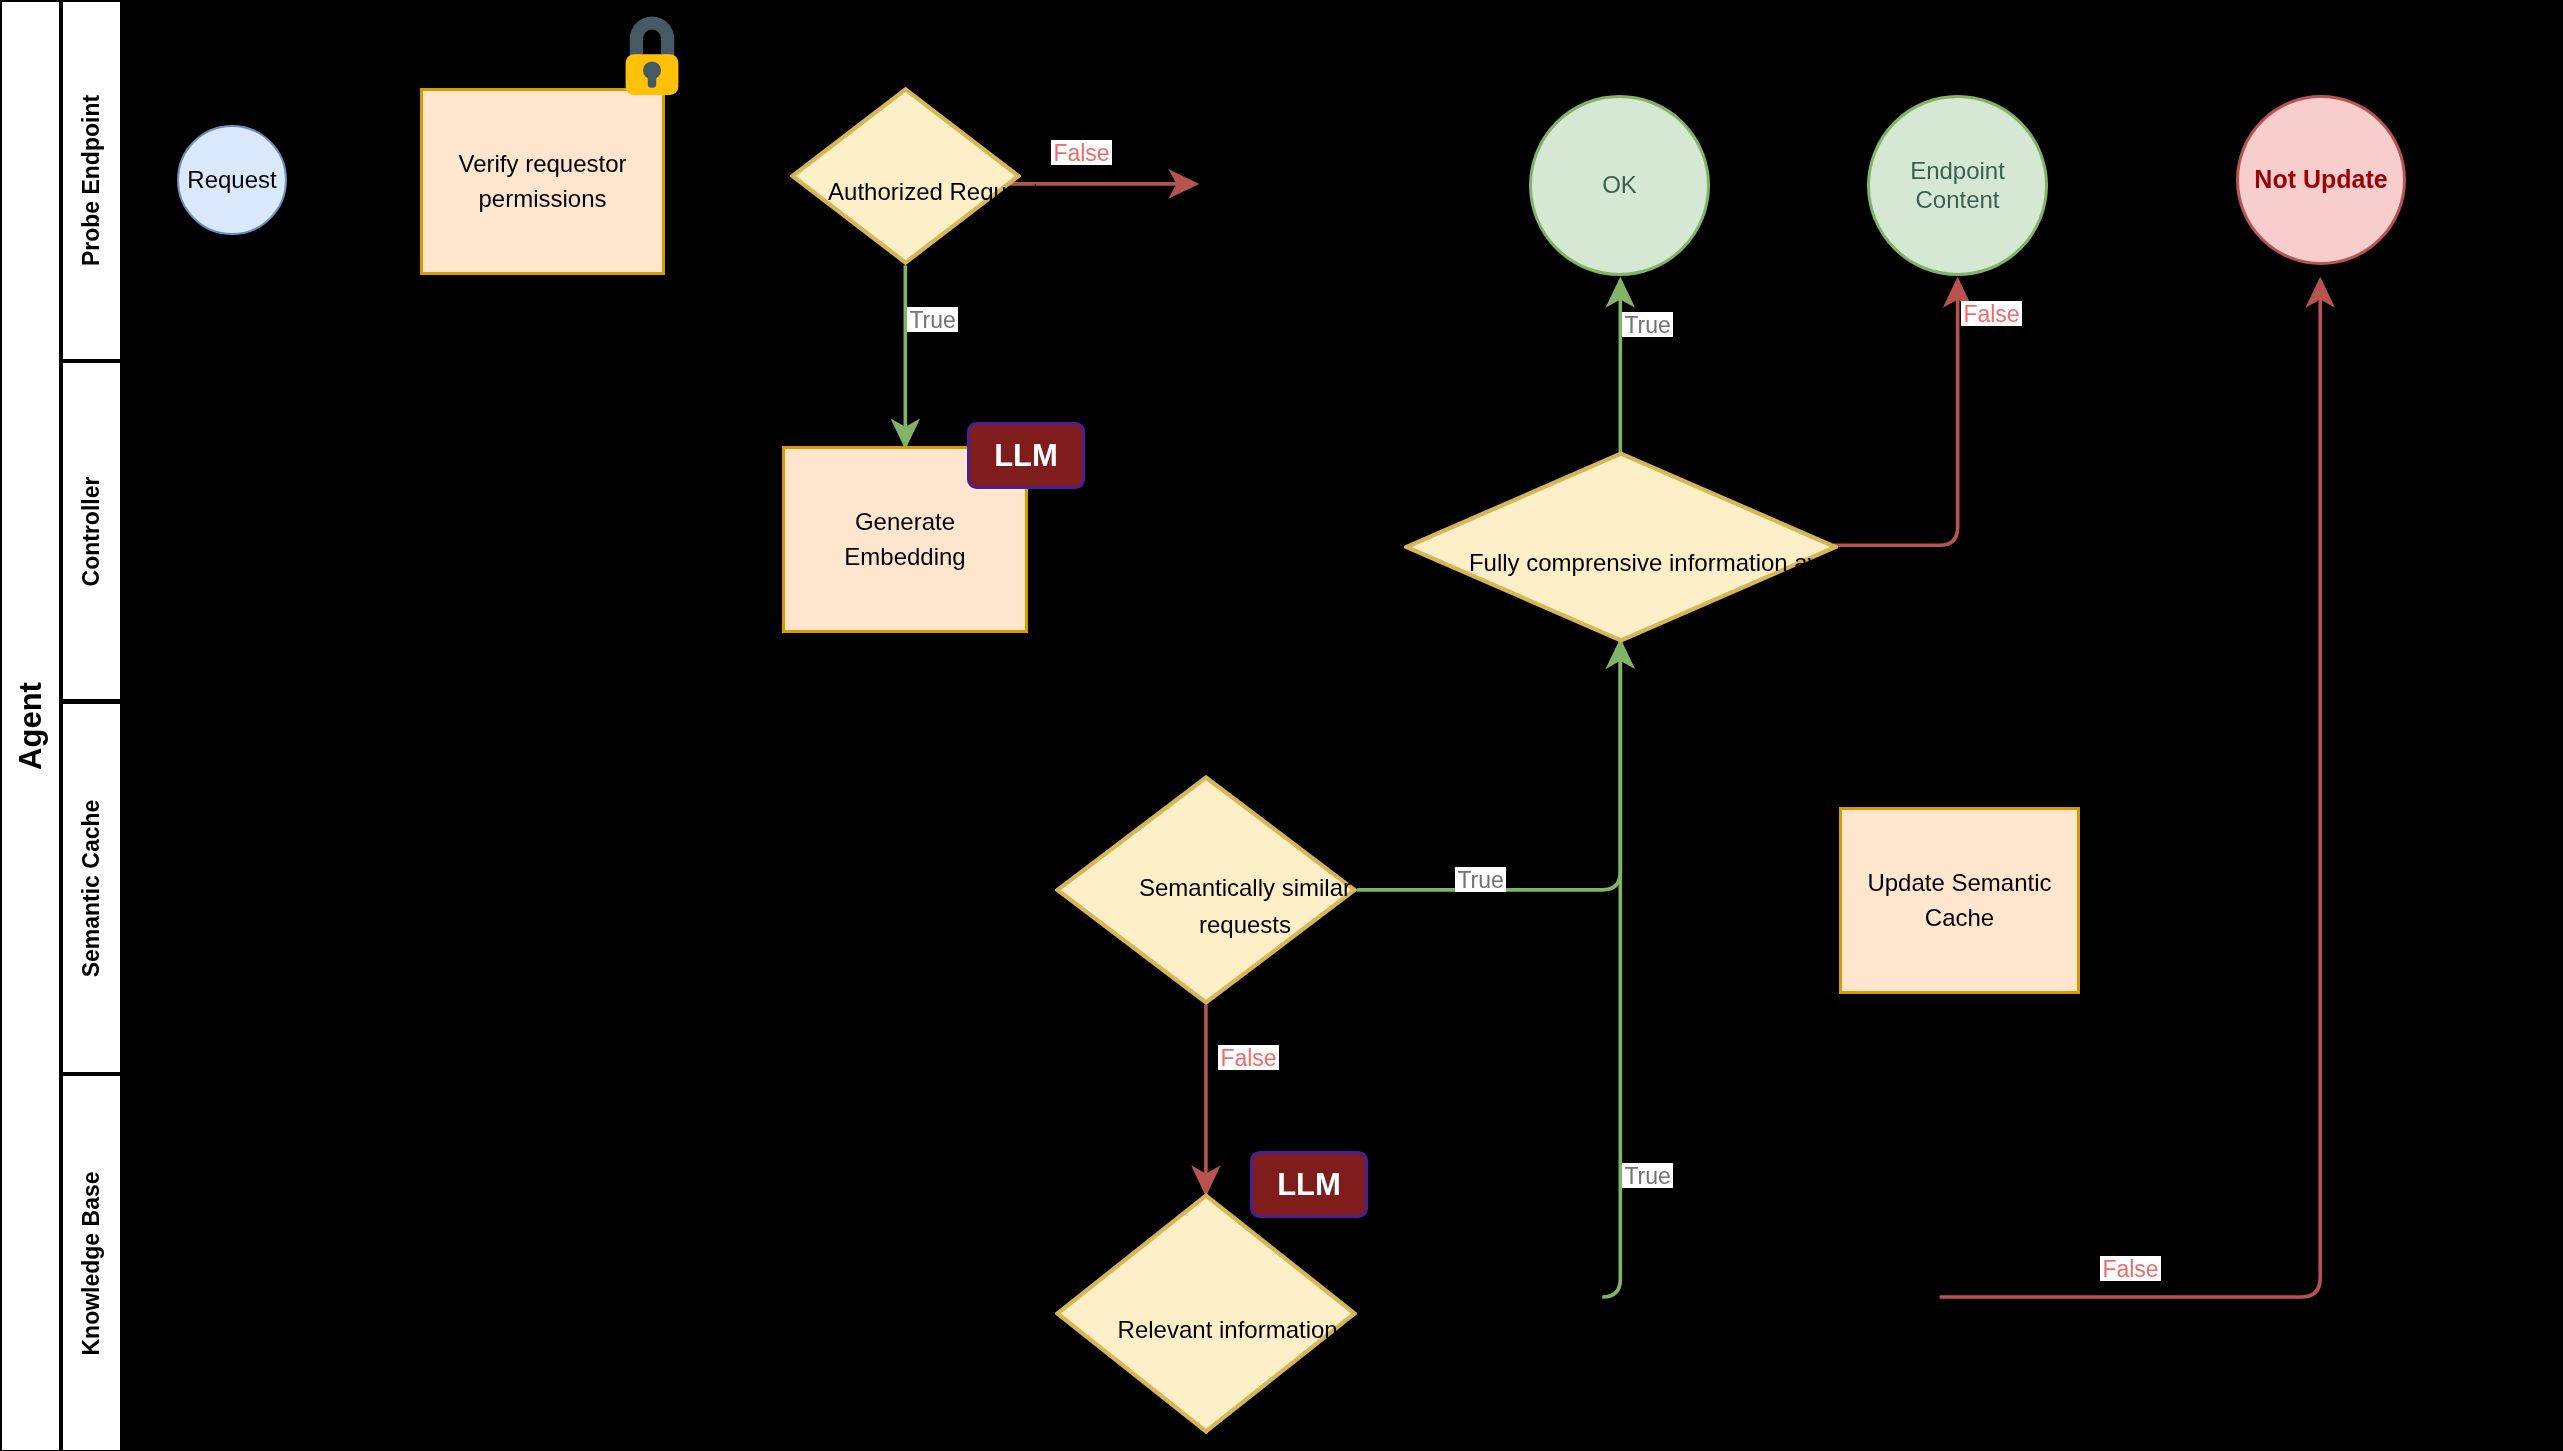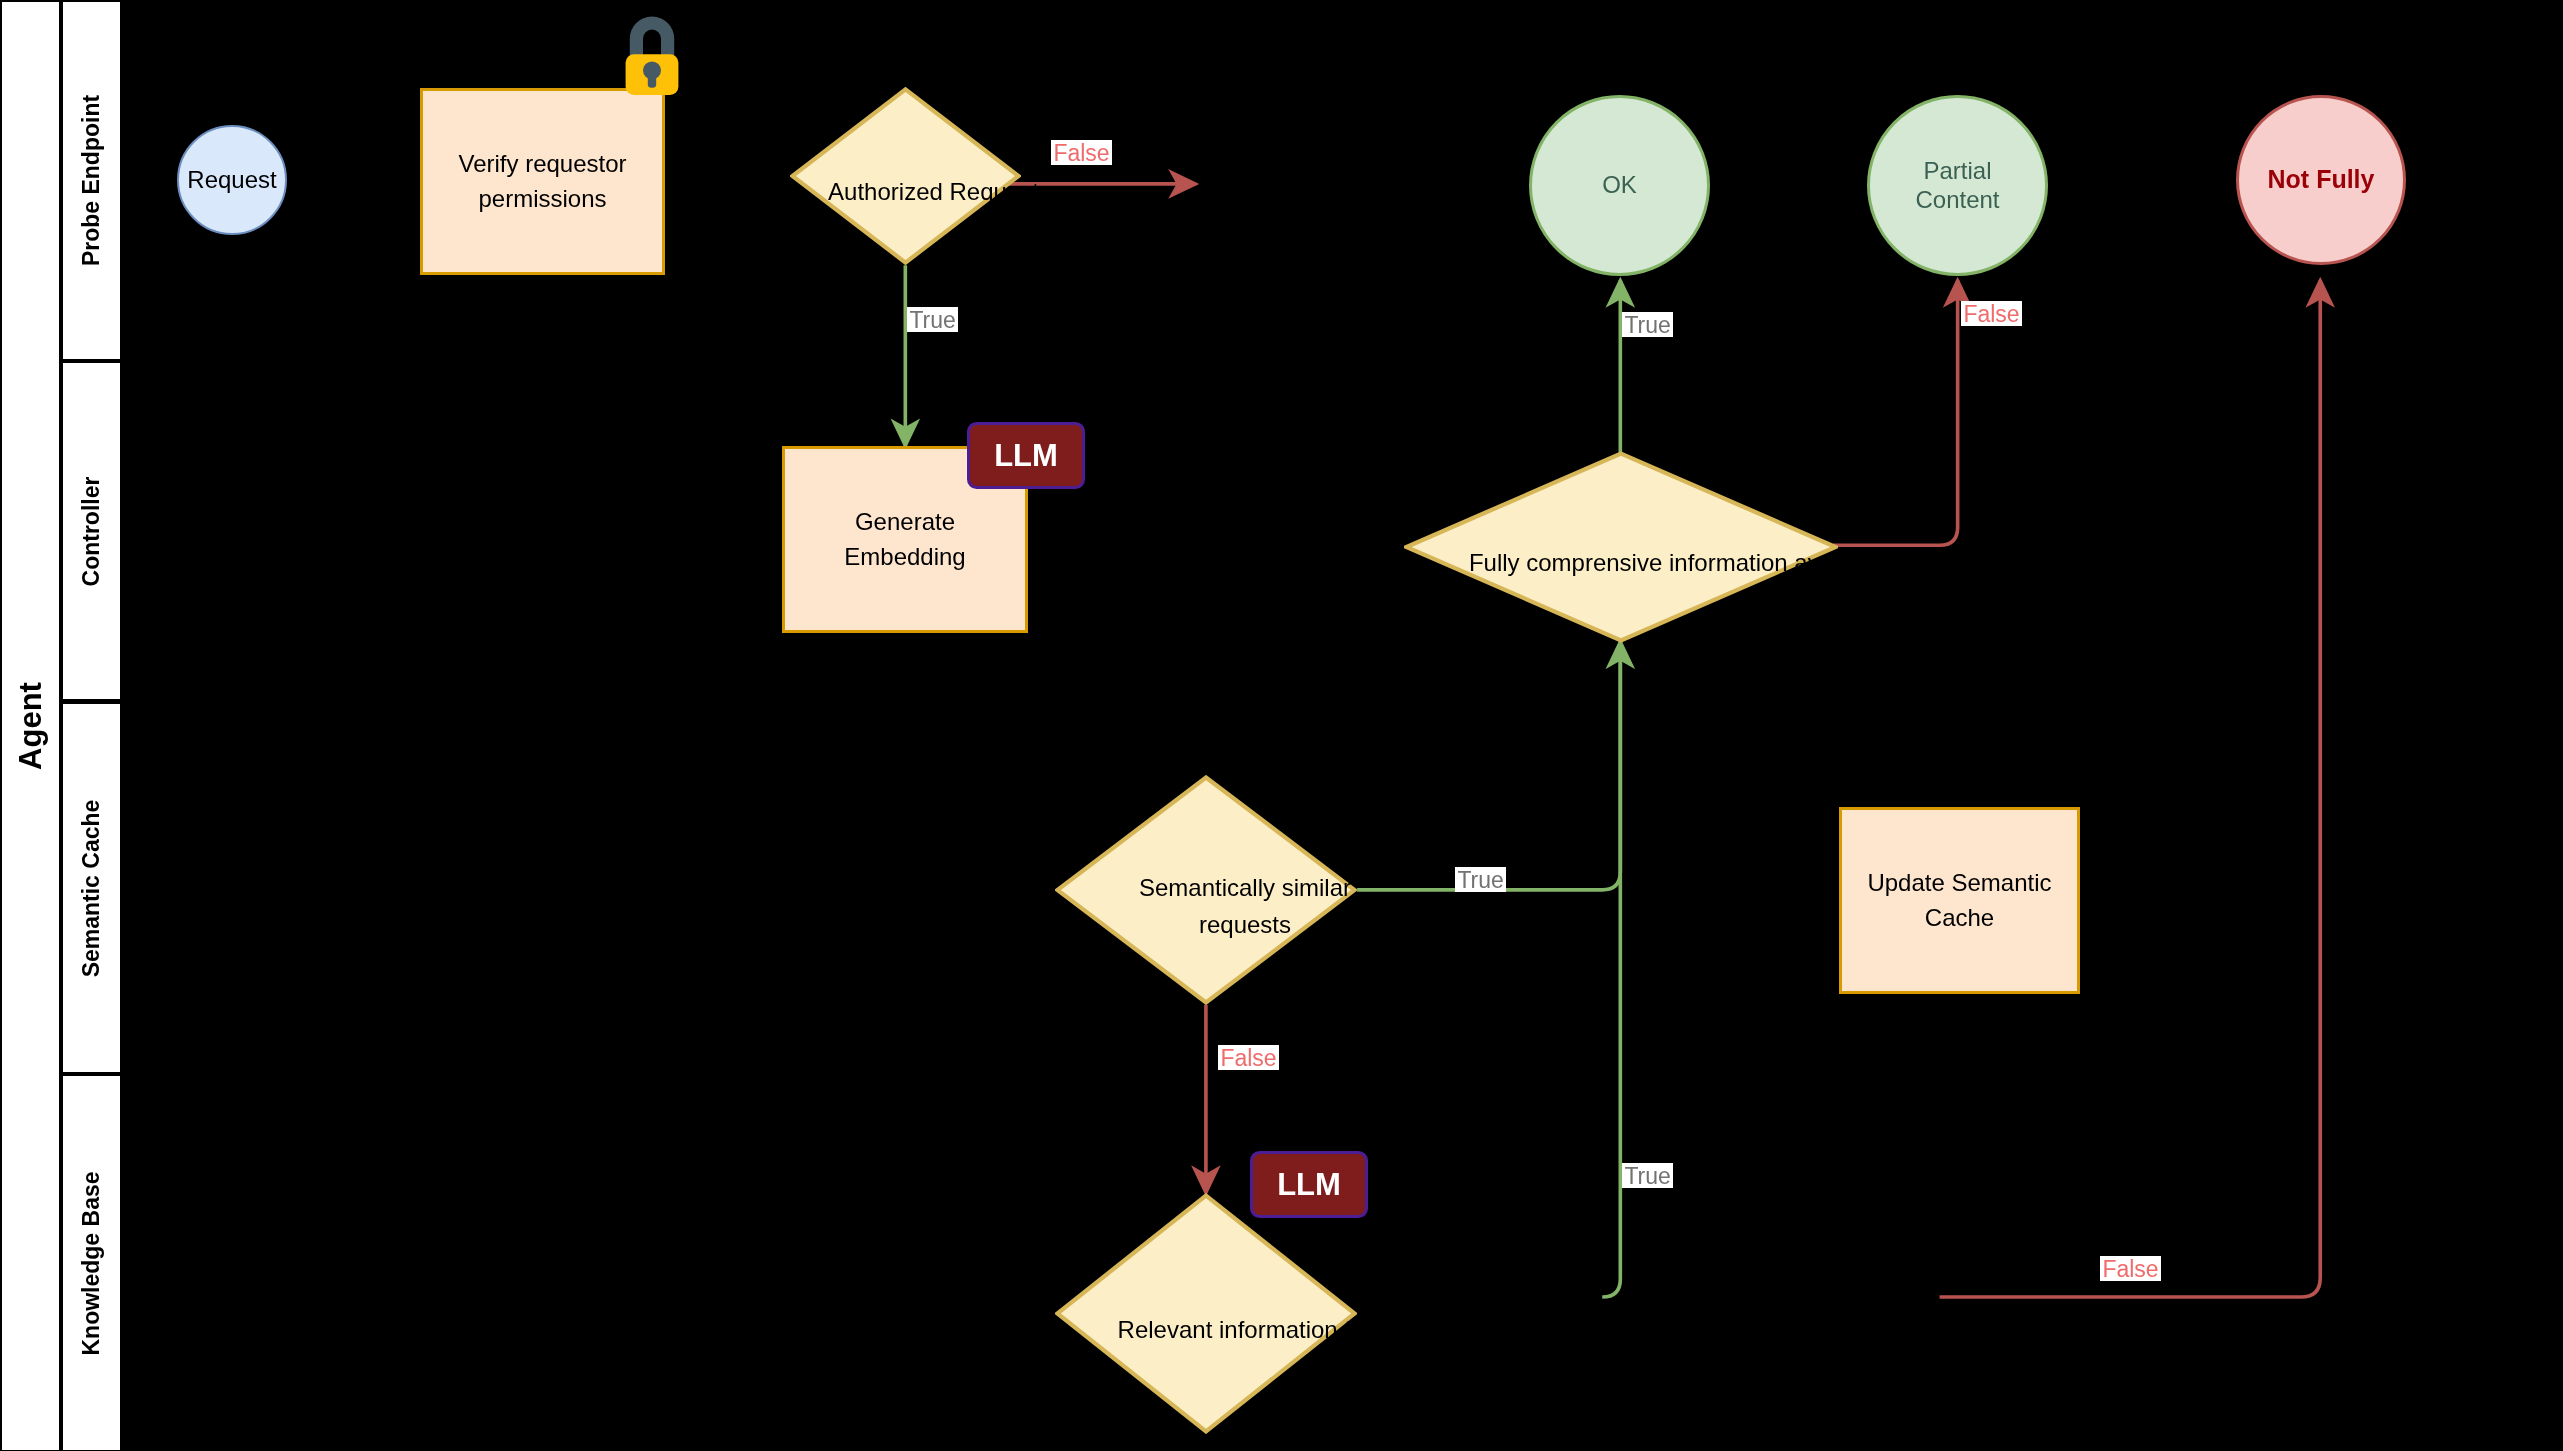--- a/index.html
+++ b/index.html
@@ -134,25 +134,25 @@
     <div class="diamond-label" style="padding:0 58px;">
       <span>Fully comprensive information available</span>
     </div>
   </div>
 
   <div class="node ellipse ell-green" style="left:1529px;top:95px;width:181px;height:181px;">
     <span>OK</span>
   </div>
 
   <div class="node ellipse ell-green" style="left:1867px;top:95px;width:181px;height:181px;padding:0 15.7px;">
-    <span>Partial Content</span>
+    <span>Endpoint Content</span>
   </div>
 
   <div class="node ellipse ell-red" style="left:2236px;top:95px;width:170px;height:170px;padding:0 14.5px;">
-    <span>Not Fully</span>
+    <span>Not Update</span>
   </div>
 
   <div class="diamond-wrap" style="left:1055px;top:775px;width:302px;height:230px;">
     <svg width="302" height="230" viewBox="0 0 502 382">
       <polygon points="251,4 498,191 251,378 4,191" fill="#FCEFC8" stroke="#D6B656" stroke-width="7"></polygon>
     </svg>
     <div class="diamond-label" style="padding:0 39px;">
       <span>Semantically similar requests</span>
     </div>
   </div>

